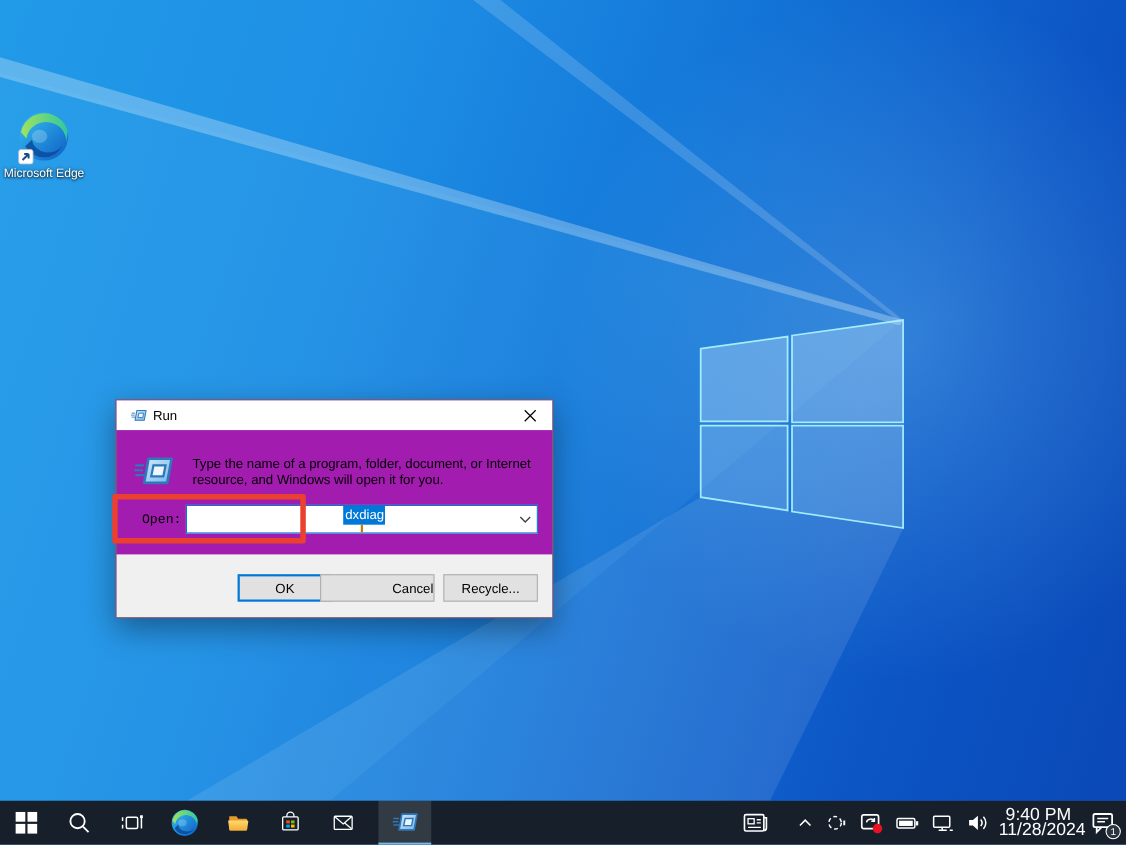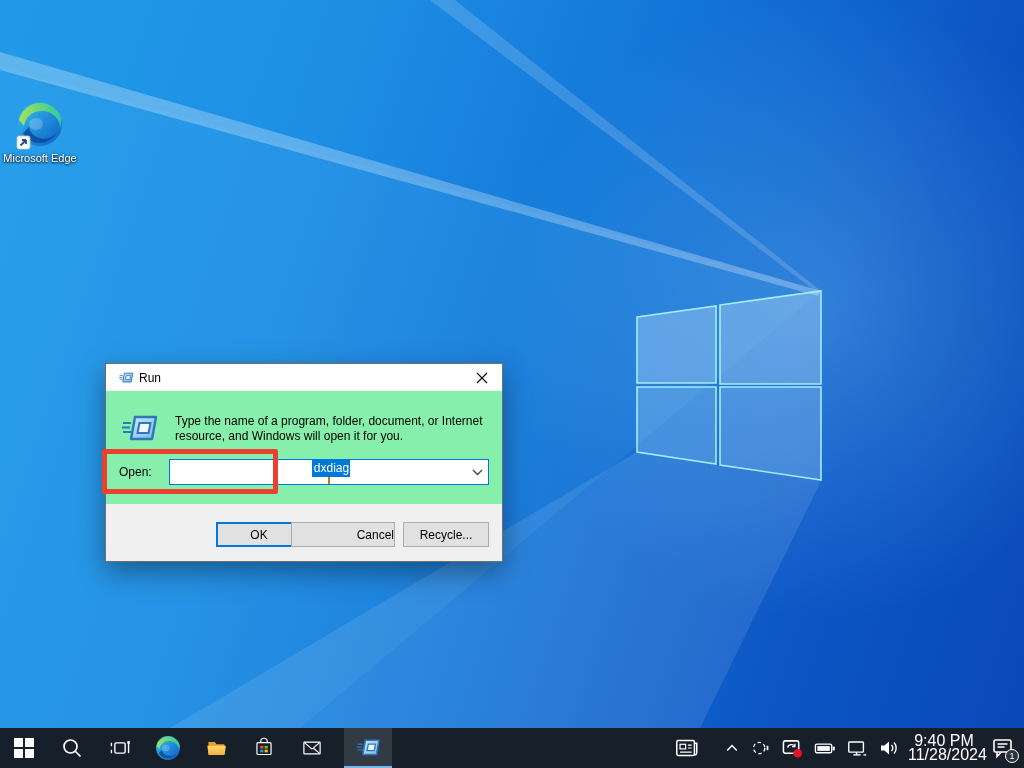--- a/index.html
+++ b/index.html
@@ -21,31 +21,31 @@
   .desk-icon .lbl {
     margin-top:2px; font-size:11px; line-height:13px; color:#fff;
     text-shadow:0 1px 2px rgba(0,0,0,.85), 0 0 3px rgba(0,0,0,.55);
   }
   #icon-recycle { left:2px; top:6px; }
   #icon-edge { left:2px; top:100px; }
 
   
   #run-dialog {
     position:absolute; left:105px; top:363px; width:398px; height:199px;
-    background:#86efac; border:1px solid #6e6e6e;
+    background:#a21caf; border:1px solid #6e6e6e;
     box-shadow:0 10px 26px rgba(0,0,0,.38);
     font-size:12px; color:#000;
   }
   #dlg-titlebar { position:absolute; left:0; top:0; right:0; height:27px; background:#fff; }
   #dlg-title-icon { position:absolute; left:12px; top:6px; }
   #dlg-title { position:absolute; left:33px; top:7px; font-size:12px; color:#000; }
   #dlg-close { position:absolute; right:0; top:0; width:41px; height:27px; display:flex; align-items:center; justify-content:center; background:transparent; border:none; cursor:pointer; }
   #dlg-instr-icon { position:absolute; left:12px; top:45px; }
   #dlg-instr { position:absolute; left:69px; top:50px; width:312px; line-height:15px; }
-  #dlg-open-label { position:absolute; left:13px; top:96px; line-height:25px; }
+  #dlg-open-label { position:absolute; left:23px; top:96px; line-height:25px;font-family:Liberation Mono, monospace; }
   #dlg-combo {
     position:absolute; left:63px; top:95px; width:320px; height:26px;
     background:#fff; border:1px solid #0078d7; display:flex; align-items:center;flex-direction:column;
   }
   #dlg-combo .val { margin-left:4px; background:#0078d7; color:#fff; padding:1px 1px 2px 2px; }
   #dlg-combo .caret { display:inline-block; width:2px; height:15px; background:#c97a00; margin-left:0; }
   #combo-drop { position:absolute; right:0; top:0; width:22px; height:24px; display:flex; align-items:center; justify-content:center; background:transparent; border:none; cursor:pointer; }
   #dlg-footer { position:absolute; left:0; right:0; bottom:0; height:57px; background:#f0f0f0; }
   .dlg-btn {
     position:absolute; top:18px; height:25px; background:#e1e1e1; border:1px solid #adadad;

